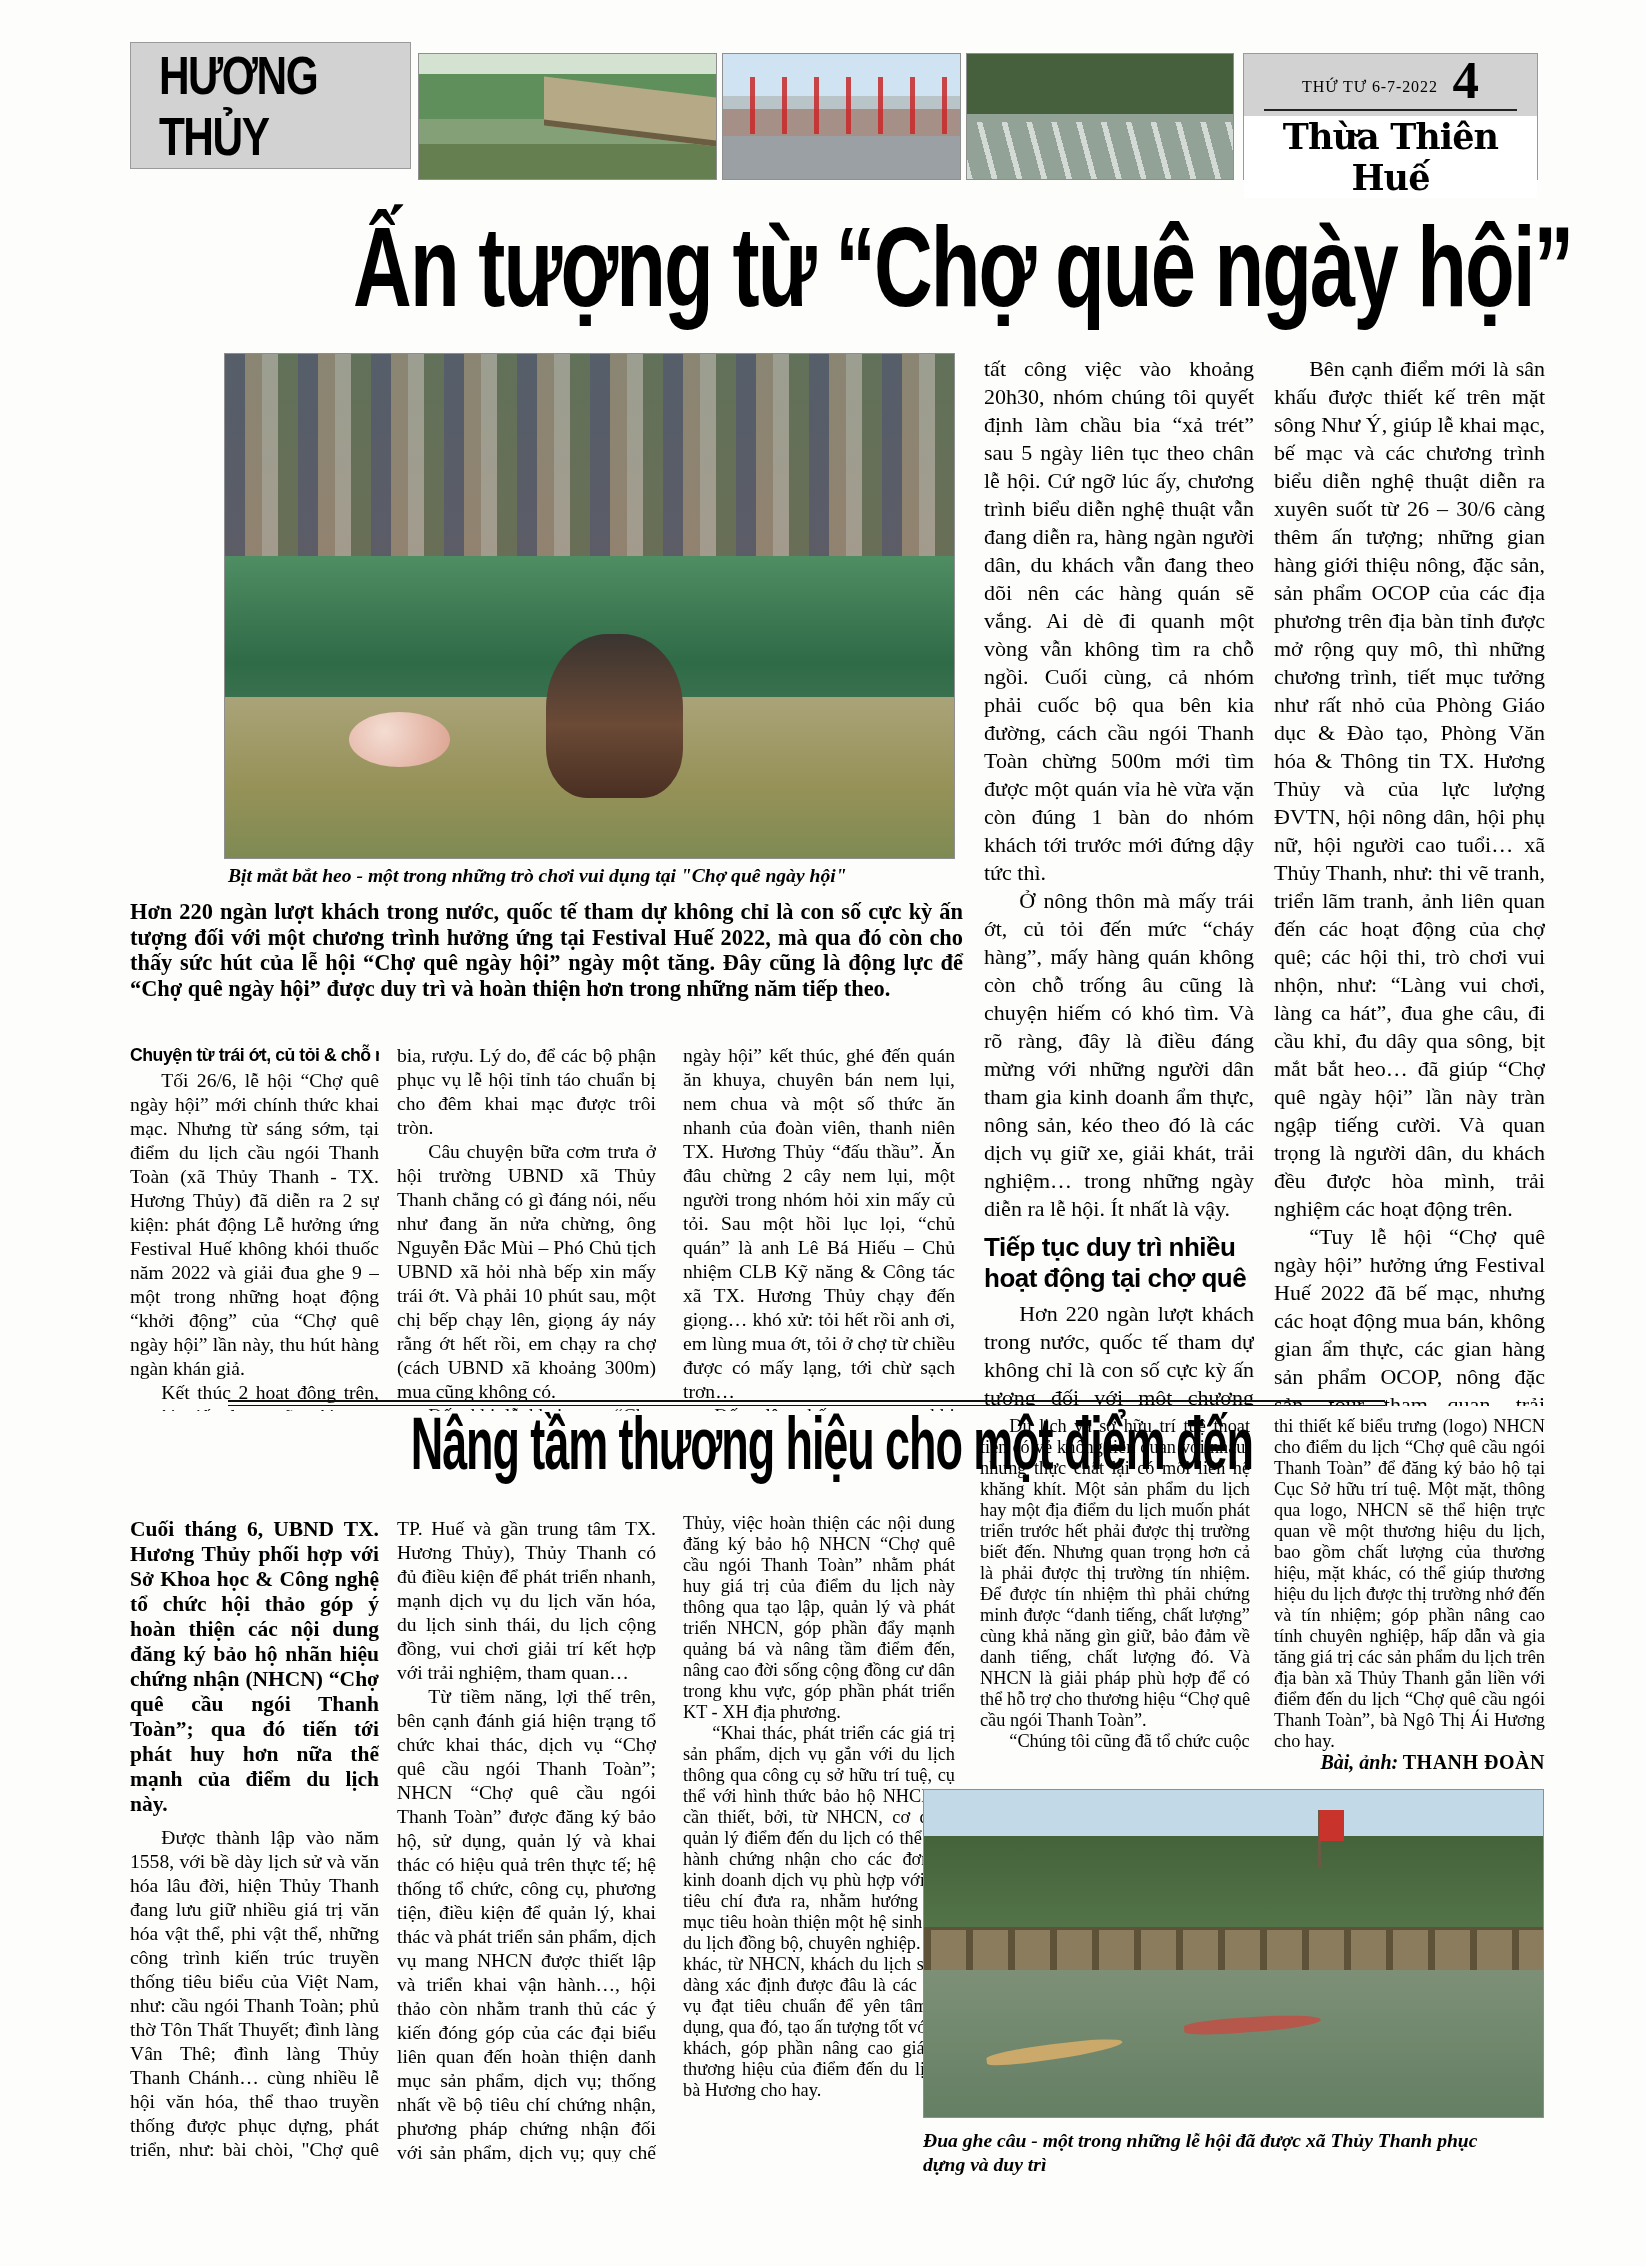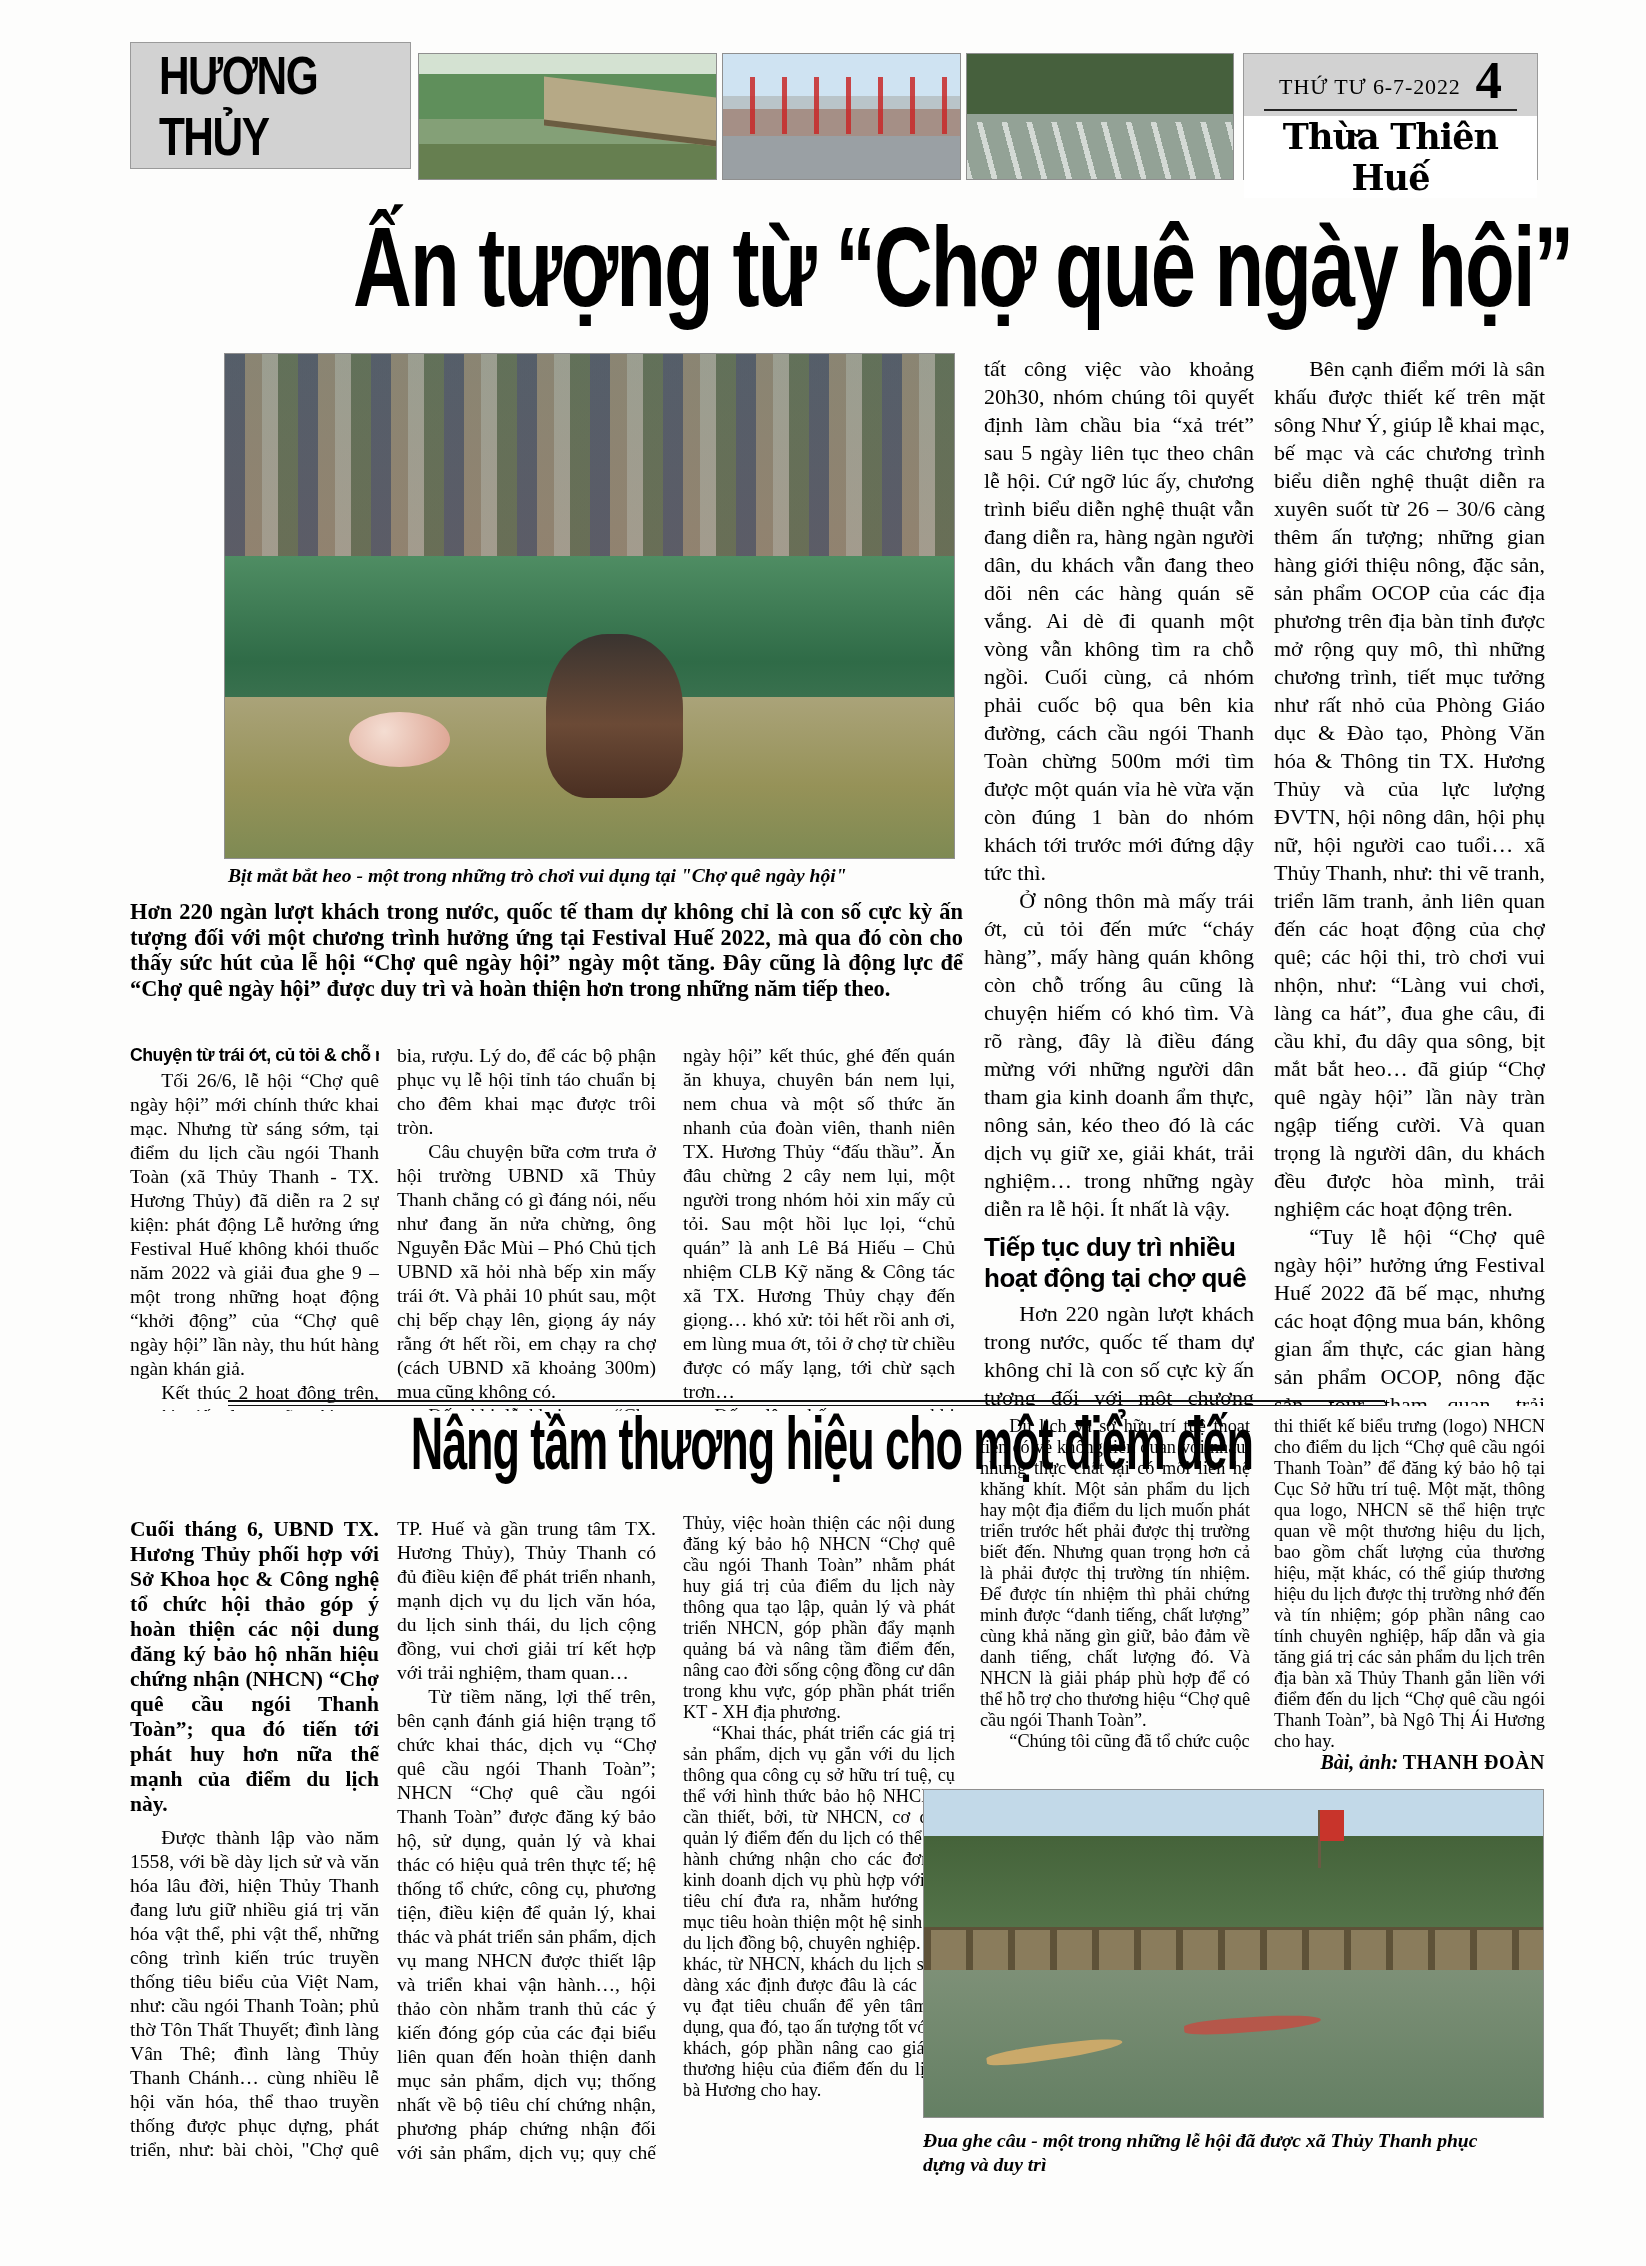--- a/index.html
+++ b/index.html
@@ -5,21 +5,21 @@
   html,body{margin:0;padding:0;}
   body{width:1647px;height:2267px;position:relative;background:#fdfdfc;font-family:"Liberation Serif",serif;color:#000;}
   .abs{position:absolute;}
   .graybox{background:#d2d2d2;border:0.9px solid #9a9a9a;box-sizing:border-box;}
   .photo{border:0.9px solid #8f8f8f;box-sizing:border-box;overflow:hidden;position:absolute;}
   .cond{display:inline-block;white-space:nowrap;transform-origin:center;}
   
   .masthead{left:130px;top:42px;width:281px;height:127px;display:flex;align-items:center;justify-content:center;}
   .masthead span{font-family:"Liberation Sans",sans-serif;font-weight:bold;font-size:53px;letter-spacing:-1.8px;transform:scaleX(.8);}
   .datebox{left:1243px;top:53px;width:295px;height:127px;text-align:center;}
-  .dateline{margin-top:12.8px;font-size:22px;letter-spacing:0.9px;display:inline-block;vertical-align:middle;}
+  .dateline{margin-top:12.8px;font-size:16px;letter-spacing:0.9px;display:inline-block;vertical-align:middle;}
   .pagenum{font-size:53px;font-weight:bold;display:inline-block;vertical-align:middle;margin-left:11px;line-height:1;}
   .datebar{border:0;border-top:2.7px solid #222;margin:1.8px 20px 5.5px 20px;}
   .region{display:inline-block;background:#fff;padding:0 9.1px;font-weight:bold;font-size:35px;font-family:"DejaVu Serif",serif;letter-spacing:-0.9px;}
   
   .headline1{left:116px;top:208px;width:1414px;text-align:center;}
   .headline1 span{font-family:"Liberation Sans",sans-serif;font-weight:bold;font-size:113px;line-height:1.05;letter-spacing:-2.7px;transform:scaleX(.72);}
   .headline2{left:130px;top:1400px;width:828px;}
   .headline2 span{font-family:"Liberation Sans",sans-serif;font-weight:bold;font-size:75px;letter-spacing:-1.8px;transform:scaleX(.6);}
   
   .photo-main{left:224px;top:353px;width:731px;height:506px;background:#8c8574;}

